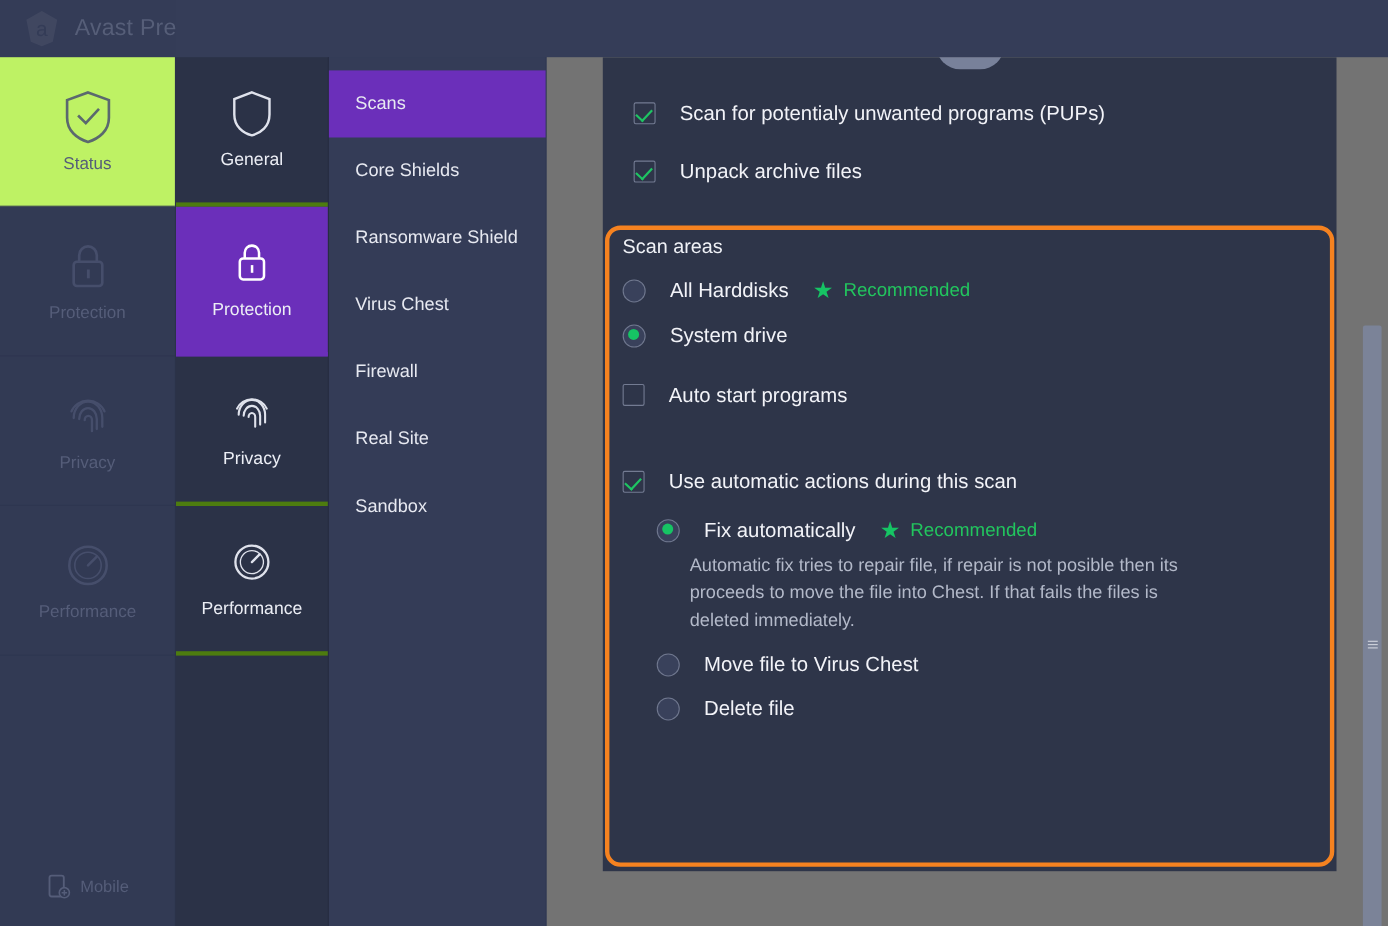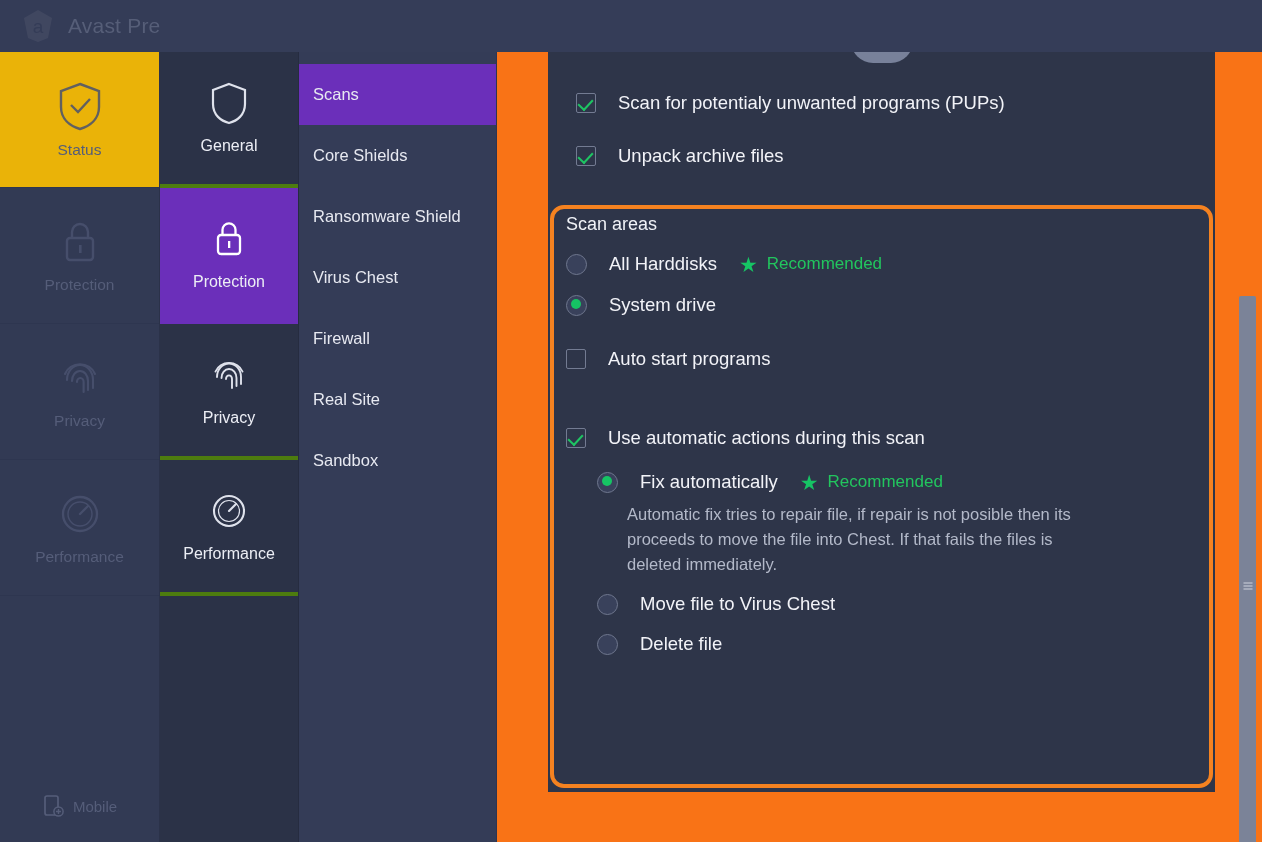--- a/index.html
+++ b/index.html
@@ -29,21 +29,21 @@
     position: absolute; left: 0; top: 52px; width: 160px; bottom: 0;
     background: #323a54;
     border-right: 1px solid #2b3249;
   }
   .bg-nav-item {
     position: relative; height: 136px;
     display: flex; flex-direction: column; align-items: center; justify-content: center;
     border-bottom: 1px solid #2e3650;
     color: #535b76;
   }
-  .bg-nav-item.active { background: #eab308; }
+  .bg-nav-item.active { background: #bef264; }
   .bg-nav-icon { opacity: .85; margin-bottom: 10px; }
   .bg-nav-icon svg { display: block; }
   .bg-nav-label { font-size: 15.5px; color: #555d79; }
   .bg-mobile {
     position: absolute; left: 0; bottom: 0; width: 160px; height: 72px;
     display: flex; align-items: center; justify-content: center; gap: 8px;
     color: #555d79; font-size: 15px;
   }
   .bg-mobile svg { display: block; }
 
@@ -96,28 +96,28 @@
   .cat-label { font-size: 16px; color: #eceef5; }
 
   
   .sub-nav {
     width: 198px; flex: none; background: #343c57;
     border-right: 1px solid #2e3550;
     padding-top: 12px;
   }
   .sub-item {
     height: 61px; display: flex; align-items: center;
-    padding-left: 14px; color: #e7e9f1; font-size: 16.5px;
+    padding-left: 24px; color: #e7e9f1; font-size: 16.5px;
     cursor: pointer;
   }
   .sub-item.active { background: #6b2fba; }
 
   
   .content-wrap {
-    position: relative; flex: 1 1 auto; background: #f97316; overflow: hidden;
+    position: relative; flex: 1 1 auto; background: #737373; overflow: hidden;
   }
   .content {
     position: absolute; left: 51px; top: 0; right: 47px; height: 740px;
     background: #2e3549;
     padding: 0;
   }
   .scroll-hint {
     position: absolute; left: 50%; top: -11px; transform: translateX(-50%);
     width: 62px; height: 22px; border-radius: 0 0 34px 34px;
     background: #78819a;

